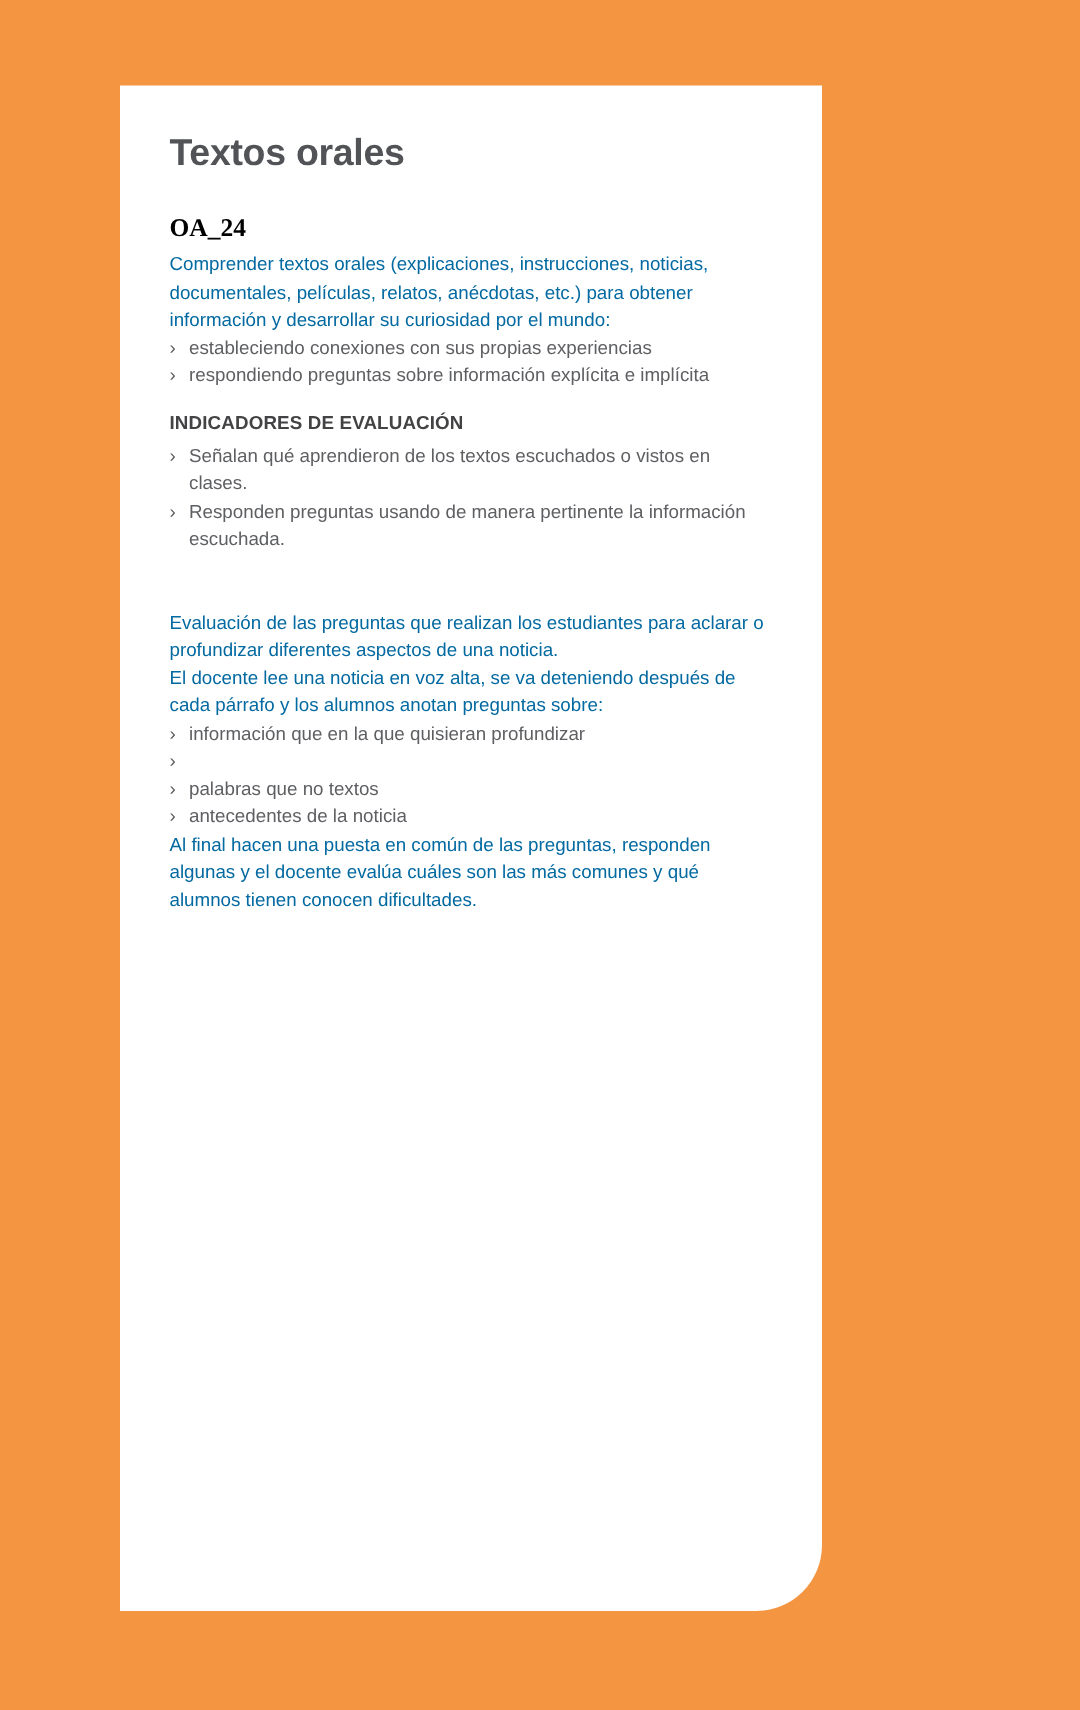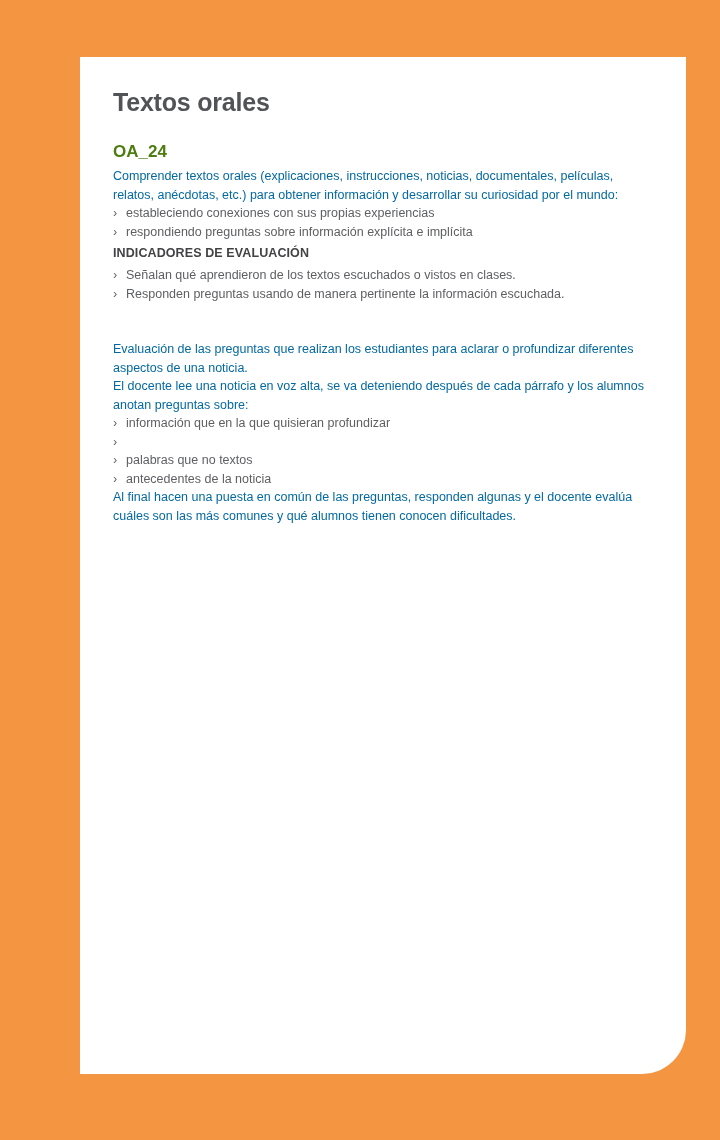--- a/index.html
+++ b/index.html
@@ -7,21 +7,21 @@
     margin: 0; padding: 0;
     width: 720px; height: 1140px;
     overflow: hidden;
     font-family: "Liberation Sans", "DejaVu Sans", sans-serif;
   }
   body { background: #F39541; position: relative; }
 
   .page {
     position: absolute;
     left: 80px; top: 57px;
-    width: 606px; height: 1017px;
+    width: 468px; height: 1017px;
     background: #ffffff;
     border-bottom-right-radius: 44px;
   }
   .content {
     padding: 30px 36px 0 33px;
   }
 
   .doc-title {
     margin: 0 0 25px 0;
     font-size: 25px;
@@ -29,21 +29,22 @@
     font-weight: bold;
     color: #515356;
     letter-spacing: -0.2px;
   }
 
   .oa-heading {
     margin: 0 0 5px 0;
     font-size: 17px;
     line-height: 20px;
     font-weight: bold;
-    color: #4d7c0f;
+    color: #000000;
+    font-family: Liberation Serif, serif;
   }
 
   .body-text {
     margin: 0;
     font-size: 12.5px;
     line-height: 18.5px;
     color: #0369a1;
   }
 
   ul.bullets {
@@ -55,21 +56,21 @@
     font-size: 12.5px;
     line-height: 18.5px;
     color: #5E5F62;
   }
   ul.bullets .marker {
     flex: 0 0 auto;
     width: 13px;
     color: #5E5F62;
   }
 
-  .indicadores { margin-top: 5px; }
+  .indicadores { margin-top: 15px; }
   .indicadores-heading {
     margin: 0 0 5px 0;
     font-size: 12.5px;
     line-height: 15px;
     font-weight: bold;
     color: #434345;
     letter-spacing: 0.1px;
   }
 
   .actividad { margin-top: 37px; }

